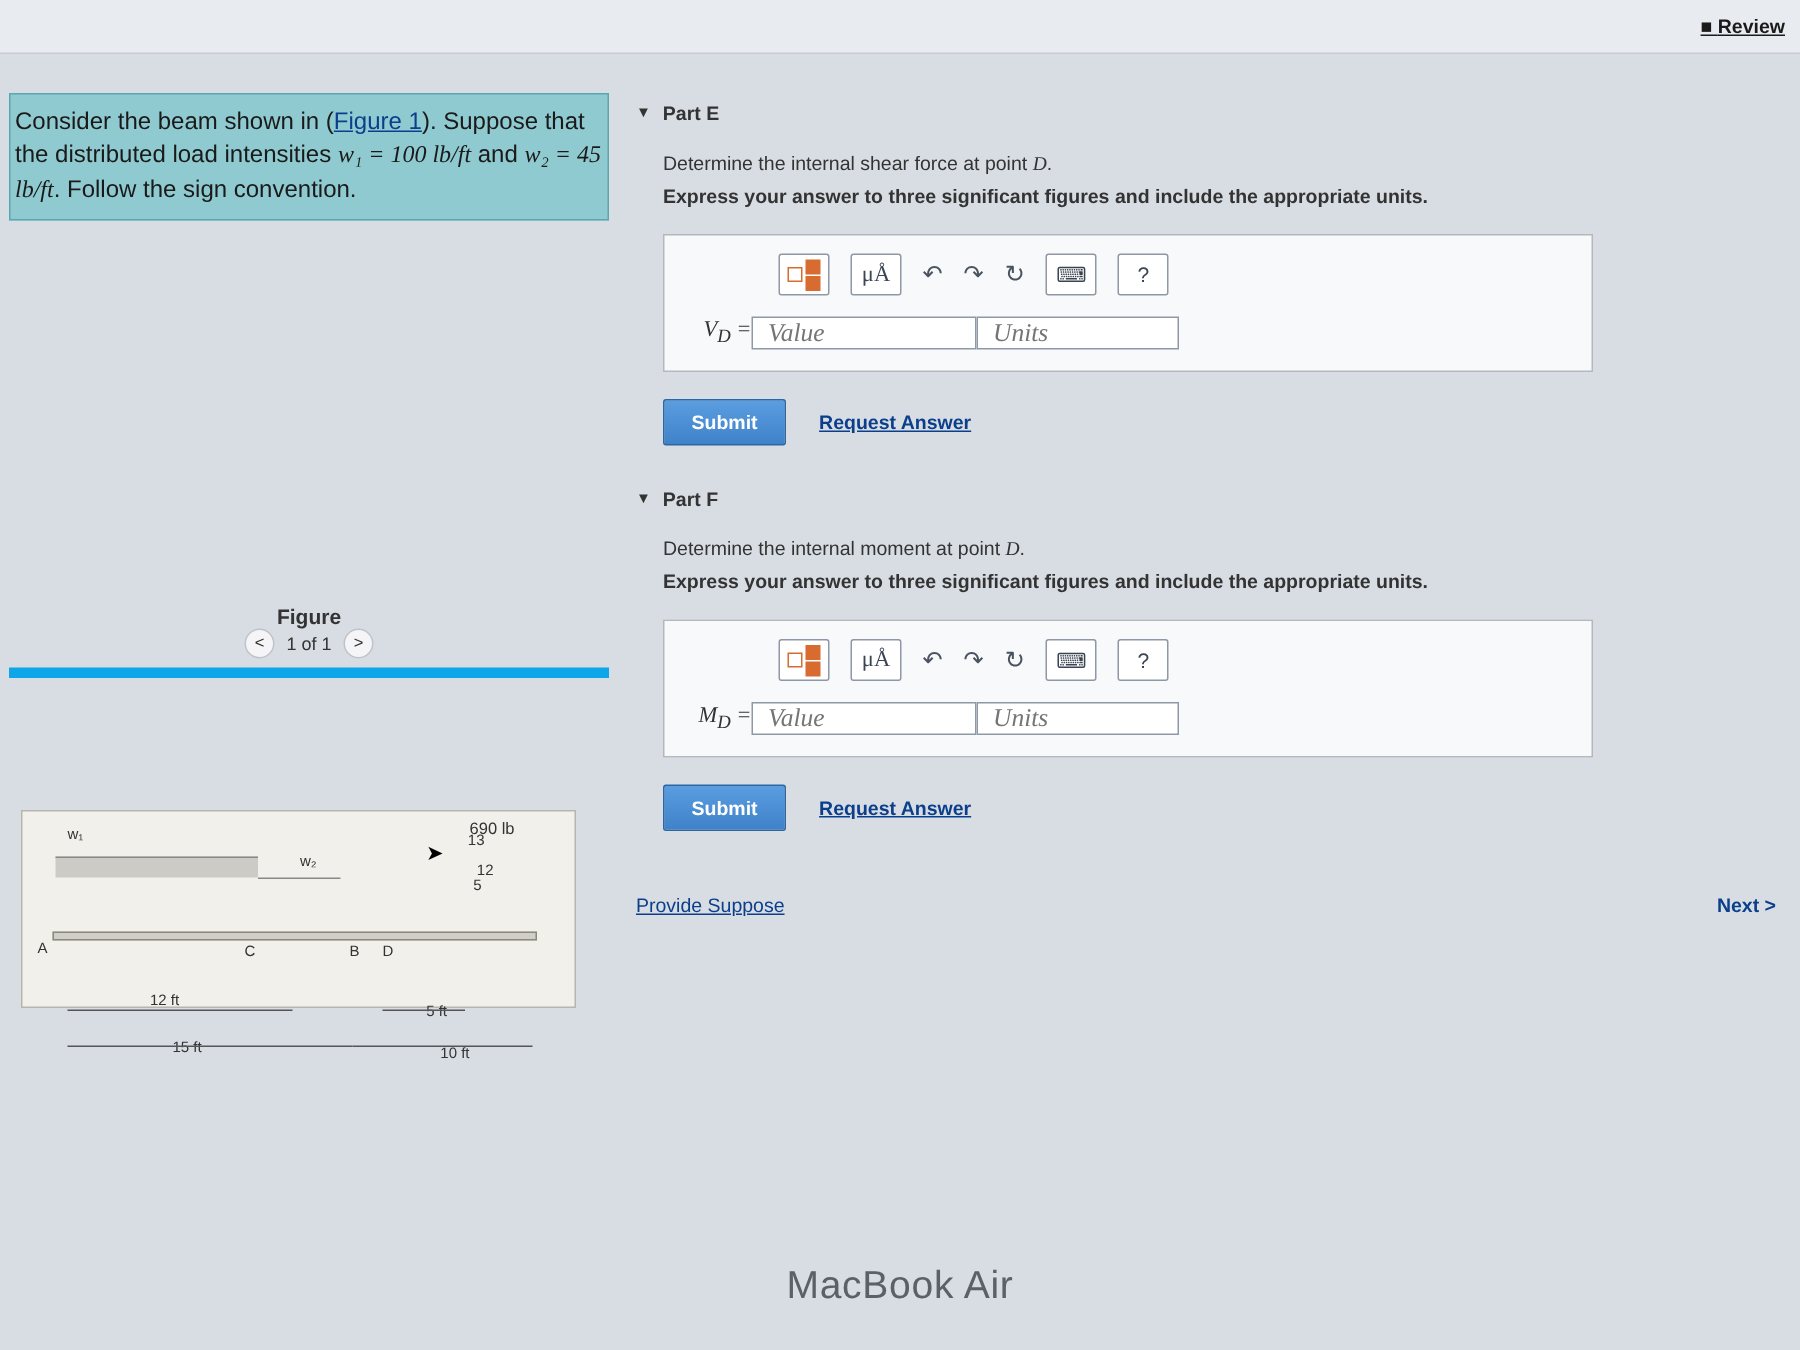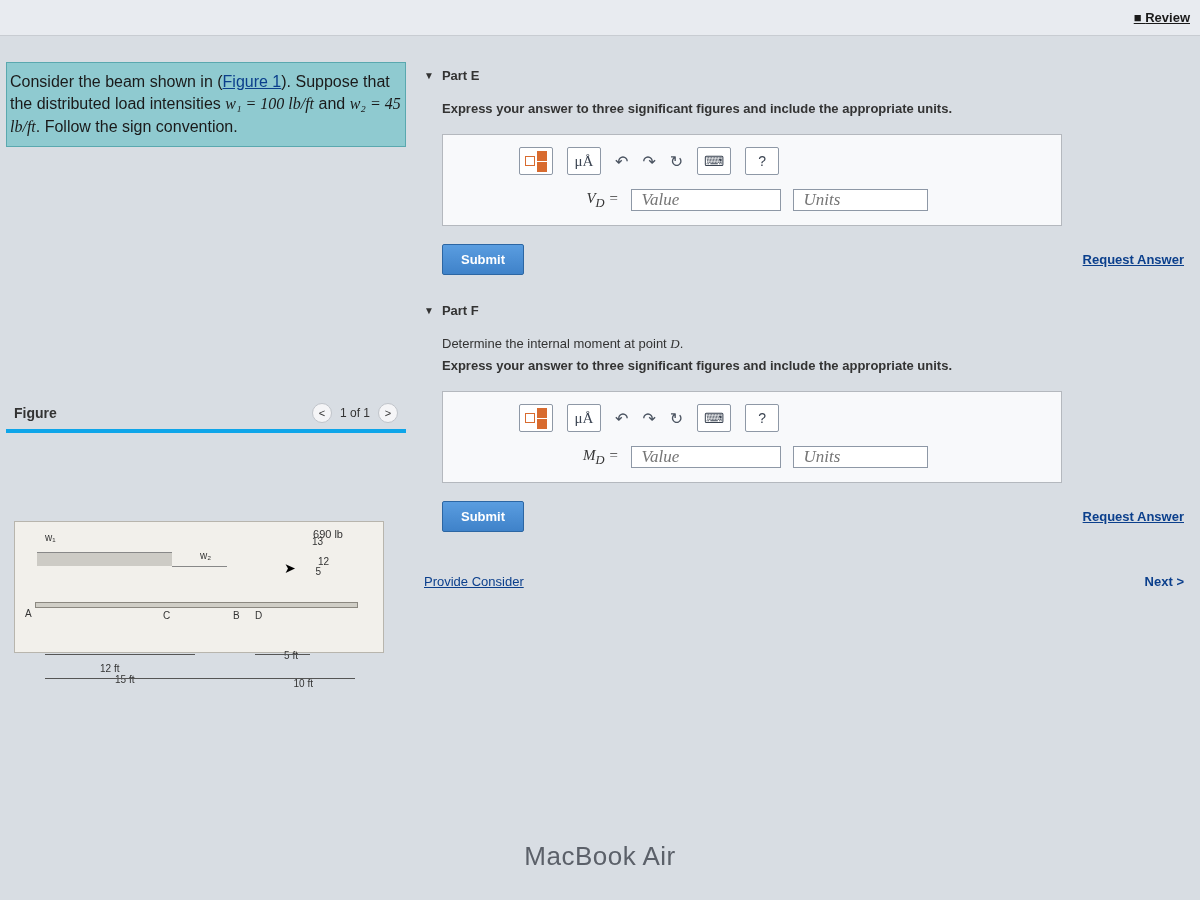--- a/index.html
+++ b/index.html
@@ -50,21 +50,22 @@
   }
   .problem-box a { color: #0b3f8c; text-decoration: underline; }
   .figure-title {
     margin-top: 250px;
     font-size: 14px;
     font-weight: 700;
     padding: 6px 8px;
     display: flex;
     justify-content: space-between;
     align-items: center;
-    border-bottom: 4px solid #0ea5e9;
+    border-bottom: 7px solid #0ea5e9;
+    flex-direction: column;
   }
   .figure-pager { font-weight: 400; font-size: 12px; display:flex; align-items:center; gap:8px;}
   .pager-btn { border:1px solid #c0c4ca; border-radius:50%; width:20px;height:20px; display:inline-flex;align-items:center;justify-content:center; font-size:11px; background:#f5f5f7;}
   .figure-area {
     margin-top: 80px;
     padding: 8px;
   }
   .figure-img {
     width: 370px;
     height: 132px;
@@ -121,22 +122,21 @@
   .tool-btn.frac-btn { padding: 2px 4px; }
   .frac-glyph { display:flex; align-items:center; gap:2px;}
   .frac-glyph .sq { width:10px;height:10px; }
   .frac-glyph .sq.w { background:#fff; border:1px solid #d86b2f;}
   .frac-glyph .sq.o { background:#d86b2f;}
   .frac-glyph .col {display:flex;flex-direction:column;gap:1px;}
   .arrow-btn { font-size: 16px; color:#4a5360;}
   .input-row {
     display: flex;
     align-items: center;
-    gap: 12px;
-    justify-content: center;
+    gap: 0;
   }
   .var-label {
     font-family: 'Times New Roman', serif;
     font-style: italic;
     font-size: 15px;
     min-width: 42px;
     text-align: right;
   }
   .value-input, .units-input {
     font-family: 'Times New Roman', serif;
@@ -149,21 +149,20 @@
     padding: 0 10px;
     outline: none;
   }
   .value-input { width: 150px; }
   .units-input { width: 135px; }
   .submit-row {
     display:flex;
     align-items:center;
     gap: 22px;
     margin-top: 18px;
-    justify-content: space-between;
   }
   .submit-btn {
     background: #4a90d9;
     background: linear-gradient(#5a9de0,#3f82c9);
     color: #fff;
     border: 1px solid #2c66a3;
     padding: 7px 18px;
     font-size: 13px;
     font-weight: 700;
     border-radius: 2px;
@@ -237,40 +236,41 @@
         <div style="position:absolute;top:80px;left:20px;right:25px;height:6px;background:#d0cec6;border:1px solid #8b8880;"></div>
 
         <div style="position:absolute;top:30px;left:22px;width:190px;height:50px;">
           <div style="position:absolute;top:0;left:0;right:55px;height:14px;background:rgba(120,120,110,0.3);border-top:1px solid #888"></div>
           <div style="position:absolute;top:14px;right:0px;left:135px;height:0;border-top:1px solid #888"></div>
         </div>
         <span class="fig-label" style="top:86px;left:10px">A</span>
         <span class="fig-label" style="top:88px;left:148px">C</span>
         <span class="fig-label" style="top:88px;left:218px">B</span>
         <span class="fig-label" style="top:88px;left:240px">D</span>
-        <span class="fig-label" style="top:141px;left:85px">12 ft</span>
+        <span class="fig-label" style="top:121px;left:85px">12 ft</span>
         <span class="fig-label" style="top:152px;left:100px">15 ft</span>
         <span class="fig-label" style="top:128px;right:85px">5 ft</span>
         <span class="fig-label" style="top:156px;right:70px">10 ft</span>
 
         <div style="position:absolute;top:132px;left:30px;width:150px;border-top:1px solid #555"></div>
         <div style="position:absolute;top:156px;left:30px;width:190px;border-top:1px solid #555"></div>
         <div style="position:absolute;top:132px;left:240px;width:55px;border-top:1px solid #555"></div>
         <div style="position:absolute;top:156px;left:220px;width:120px;border-top:1px solid #555"></div>
       </div>
     </div>
   </div>
 
   <div class="right-col">
 
     <div class="part-header">
       <span class="chev">▼</span>
       <span>Part E</span>
     </div>
     <div class="part-body">
+      <div class="instr1">Determine the internal shear force at point <span class="emph">D</span>.</div>
       <div class="instr2">Express your answer to three significant figures and include the appropriate units.</div>
 
       <div class="answer-box">
         <div class="toolbar-row">
           <span class="tool-btn frac-btn">
             <span class="frac-glyph">
               <span class="sq w"></span>
                 <span class="col">
                   <span class="sq o"></span>
                   <span class="sq o"></span>
@@ -328,21 +328,21 @@
           <input class="units-input" placeholder="Units" style="">
         </div>
       </div>
       <div class="submit-row">
         <button class="submit-btn">Submit</button>
         <a class="request-link">Request Answer</a>
       </div>
     </div>
 
     <div class="bottom-row">
-      <a class="feedback-link">Provide Consider</a>
+      <a class="feedback-link">Provide Suppose</a>
       <a class="next-link">Next &gt;</a>
     </div>
 
     <span class="cursor-ptr" style="top:498px;left:278px">➤</span>
   </div>
 
 </div>
 
 <div class="macbook">MacBook Air</div>
 

